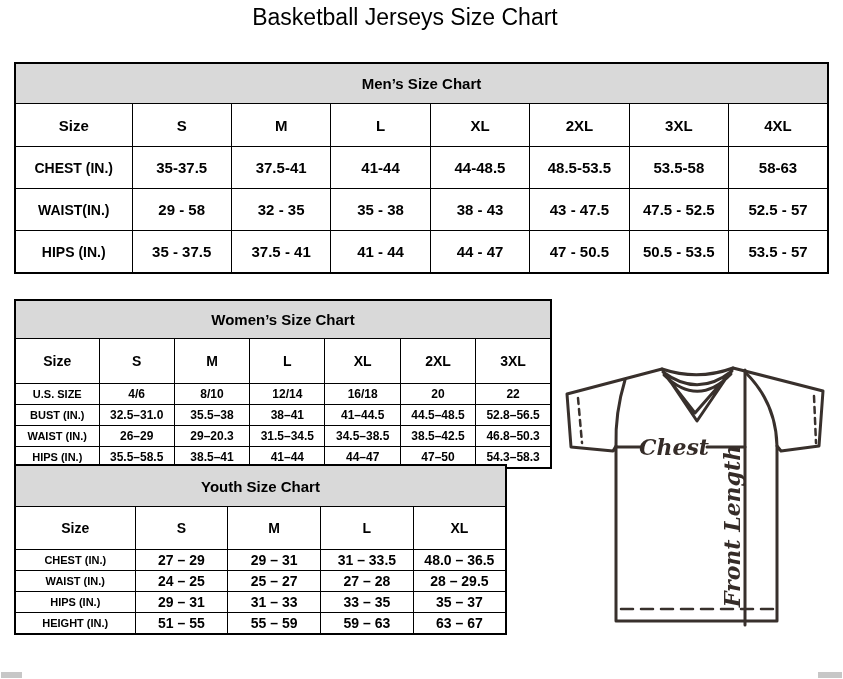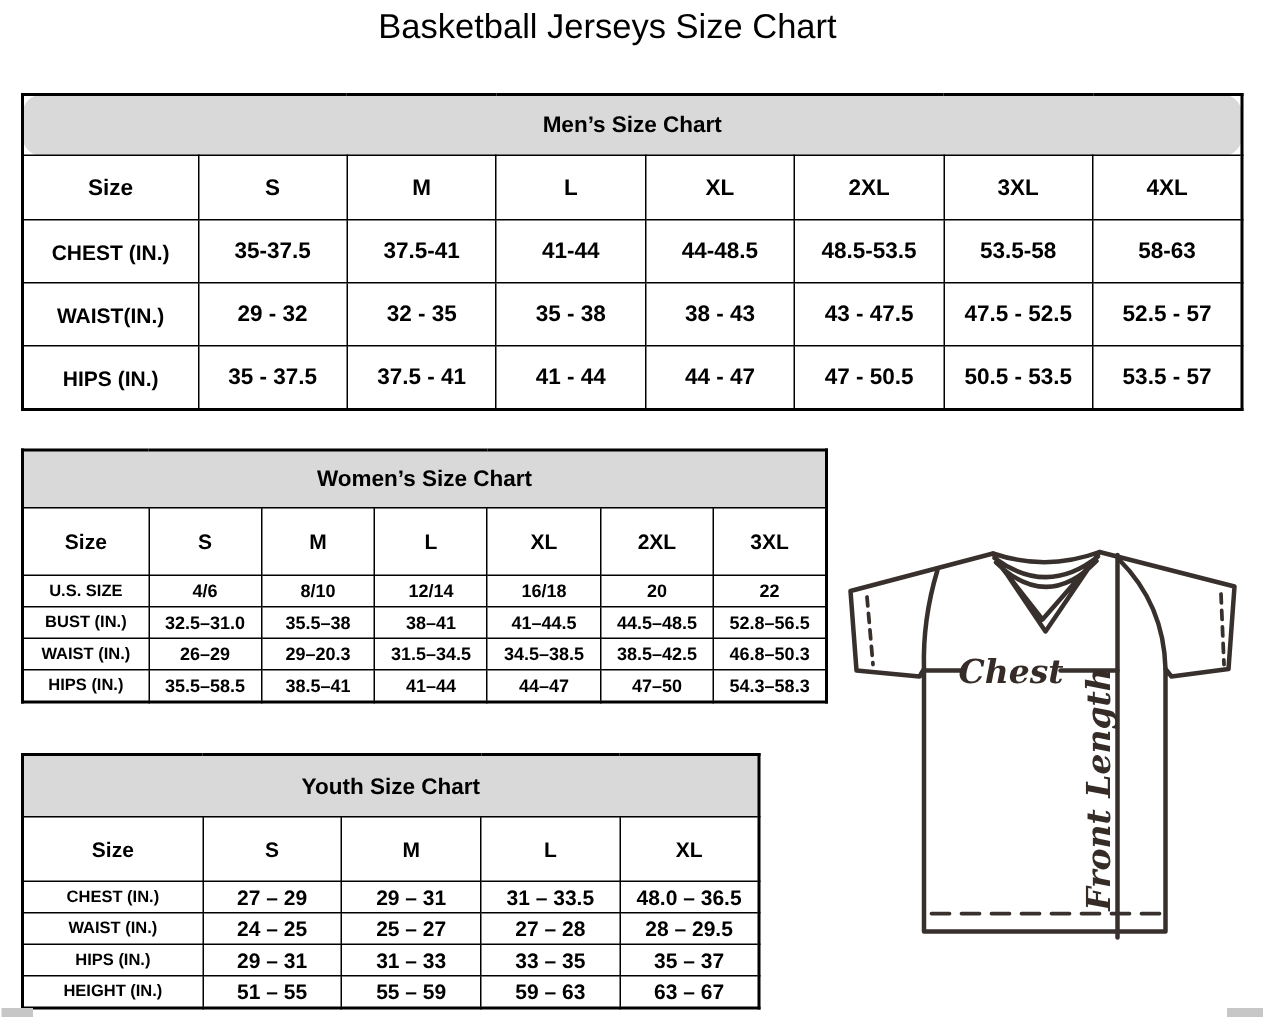--- a/index.html
+++ b/index.html
@@ -12,38 +12,38 @@
     font-size:23px;font-weight:normal;letter-spacing:0px;
   }
   table.size-table{
     position:absolute;border-collapse:collapse;table-layout:fixed;
     background:#fff;font-weight:bold;text-align:center;
     border:2px solid #000;
   }
   table.size-table td{border:1px solid #000;padding:0;vertical-align:middle;}
   table.size-table .chart-title-row td{background:#d9d9d9;font-size:15px;}
   
-  .t-mens .chart-title-row td{height:39px;border-radius:13px;}
+  .t-mens .chart-title-row td{height:39px;}
   .t-mens .size-row td{height:42px;font-size:15px;}
   .t-mens .data-row td{height:41px;font-size:15px;}
   .t-mens .data-row td.row-label{font-size:14px;}
   
   .t-womens .chart-title-row td{height:37px;}
   .t-womens .size-row td{height:44px;font-size:14px;}
   .t-womens .data-row td{height:20px;font-size:12px;}
   .t-womens .data-row td.row-label{font-size:11px;}
   
   .t-youth .chart-title-row td{height:40px;}
   .t-youth .size-row td{height:42px;font-size:14px;}
   .t-youth .data-row td{height:20px;font-size:14px;}
   .t-youth .data-row td.row-label{font-size:11px;}
 
   #mens-table{left:14px;top:62px;width:815px;}
   #womens-table{left:14px;top:299px;width:538px;}
-  #youth-table{left:14px;top:502px;width:493px;}
+  #youth-table{left:14px;top:464px;width:493px;}
 
   .jersey-diagram{position:absolute;left:555px;top:358px;width:288px;height:302px;}
   .diagram-text{
     font-family:"DejaVu Serif",serif;font-style:italic;font-weight:bold;
     font-size:22px;fill:#352c28;
   }
   .scroll-fragment{position:absolute;height:6px;background:#c7c7c7;}
   #scroll-fragment-left{left:1px;top:672px;width:21px;}
   #scroll-fragment-right{left:818px;top:672px;width:24px;}
 </style>
@@ -82,21 +82,21 @@
         <td>35-37.5</td>
         <td>37.5-41</td>
         <td>41-44</td>
         <td>44-48.5</td>
         <td>48.5-53.5</td>
         <td>53.5-58</td>
         <td>58-63</td>
       </tr>
       <tr class="data-row">
         <td class="row-label">WAIST(IN.)</td>
-        <td>29 - 32</td>
+        <td>29 - 58</td>
         <td>32 - 35</td>
         <td>35 - 38</td>
         <td>38 - 43</td>
         <td>43 - 47.5</td>
         <td>47.5 - 52.5</td>
         <td>52.5 - 57</td>
       </tr>
       <tr class="data-row">
         <td class="row-label">HIPS (IN.)</td>
         <td>35 - 37.5</td>

